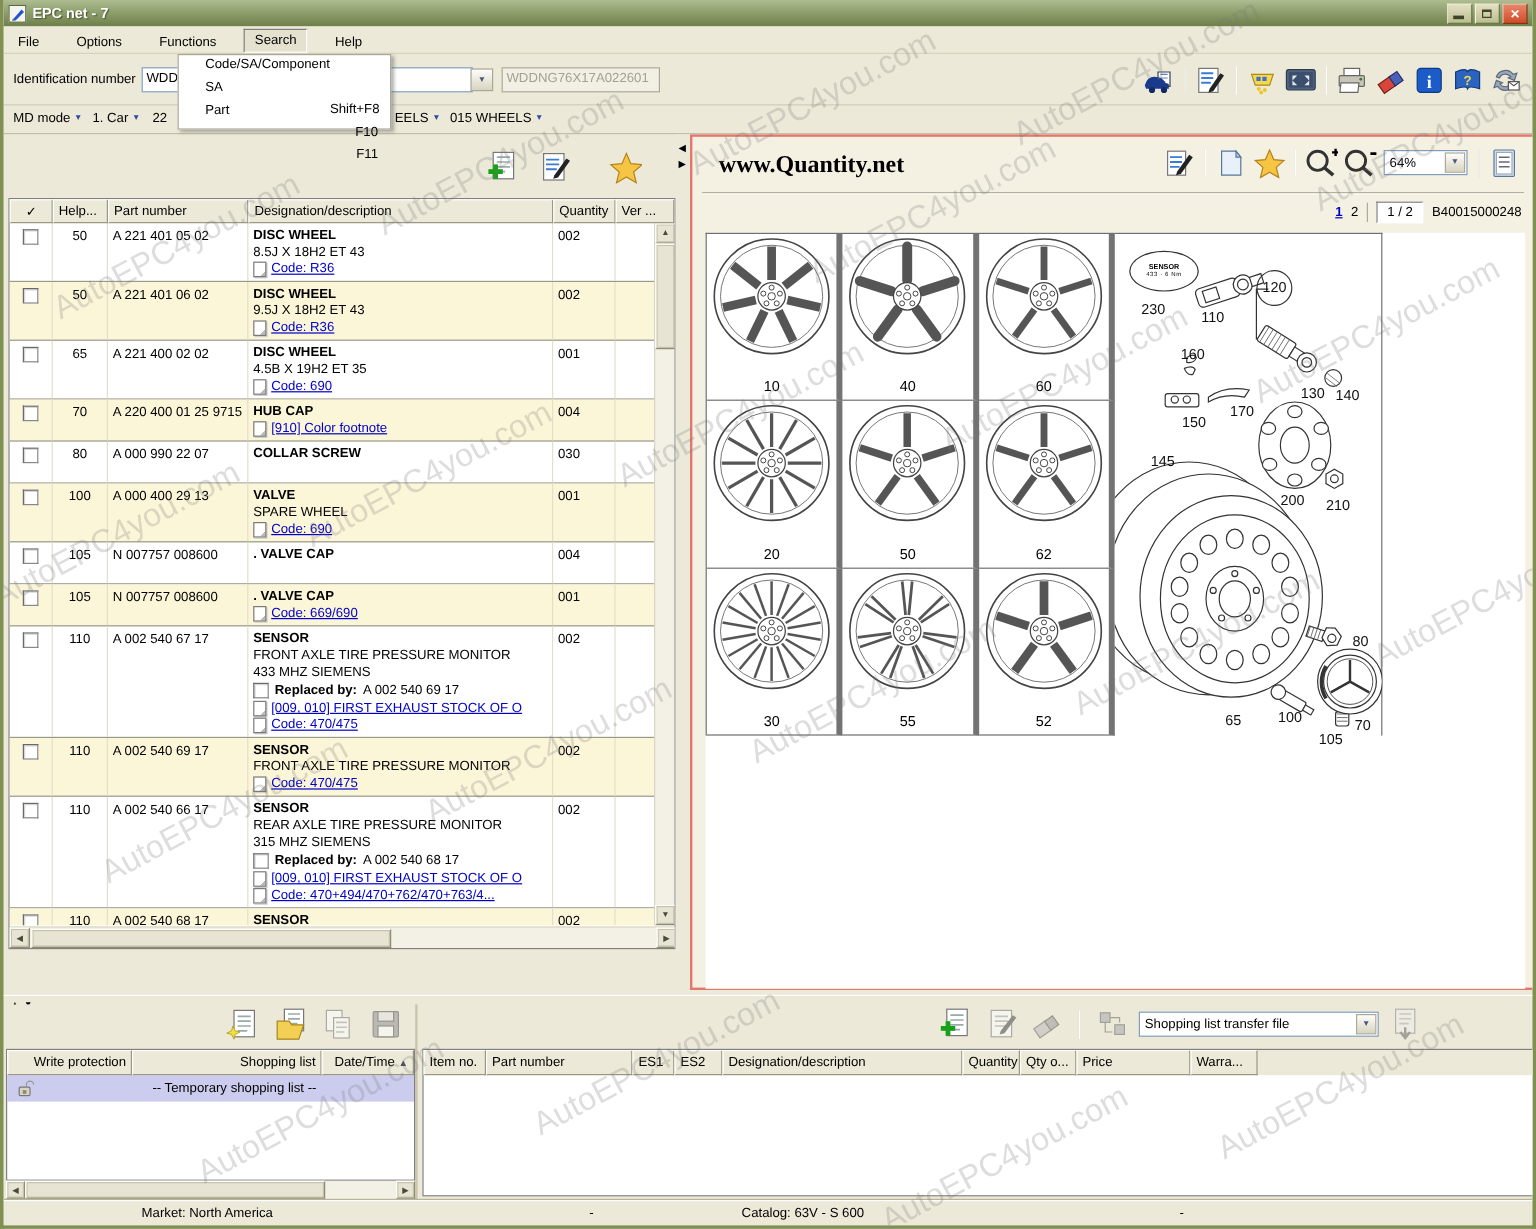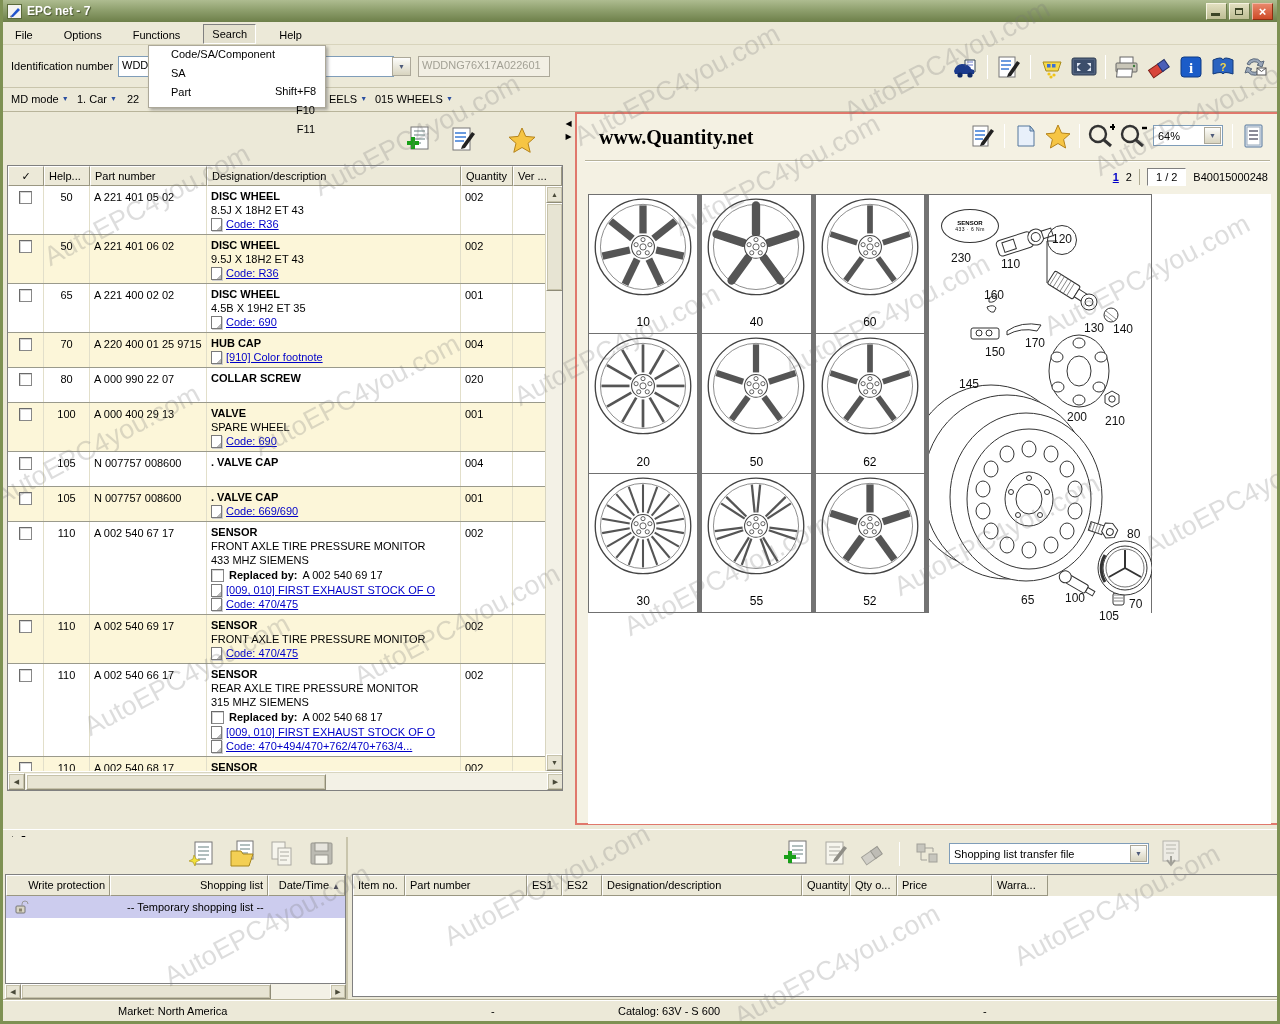--- a/index.html
+++ b/index.html
@@ -379,21 +379,21 @@
             <div class="prow">
               <div class="pcell c-check">
                 <span class="cb"></span>
               </div>
               <div class="pcell c-item">80</div>
               <div class="pcell c-part">A 000 990 22 07</div>
               <div class="pcell c-desc">
                 <div class="bline">COLLAR SCREW</div>
                 <div>&nbsp;</div>
               </div>
-              <div class="pcell c-qty">020</div>
+              <div class="pcell c-qty">030</div>
               <div class="pcell c-ver"></div>
             </div>
             <div class="prow yellow">
               <div class="pcell c-check">
                 <span class="cb"></span>
               </div>
               <div class="pcell c-item">100</div>
               <div class="pcell c-part">A 000 400 29 13</div>
               <div class="pcell c-desc">
                 <div class="bline">VALVE</div>

